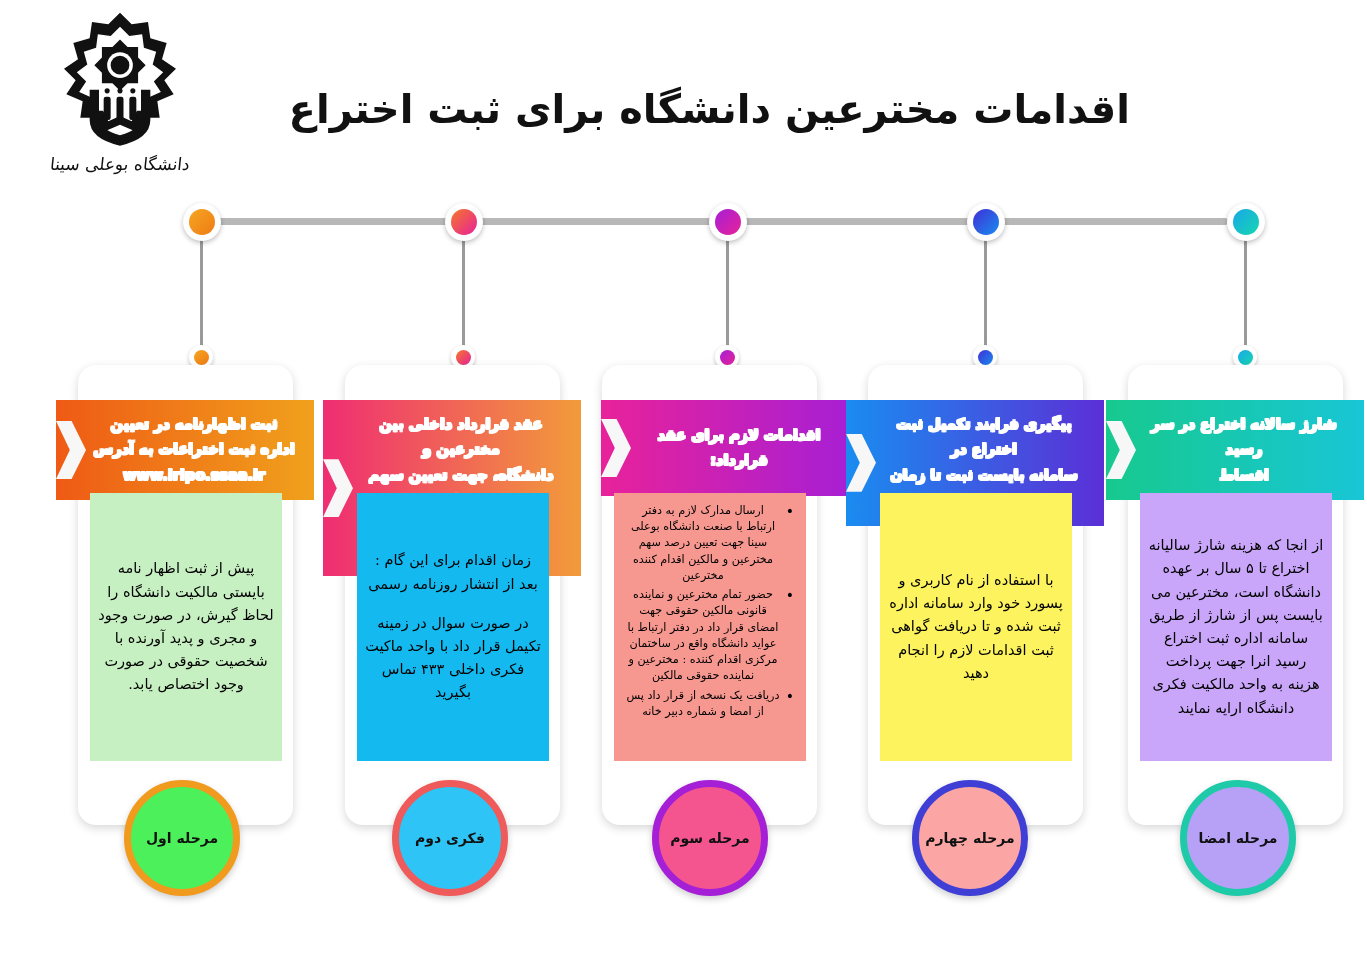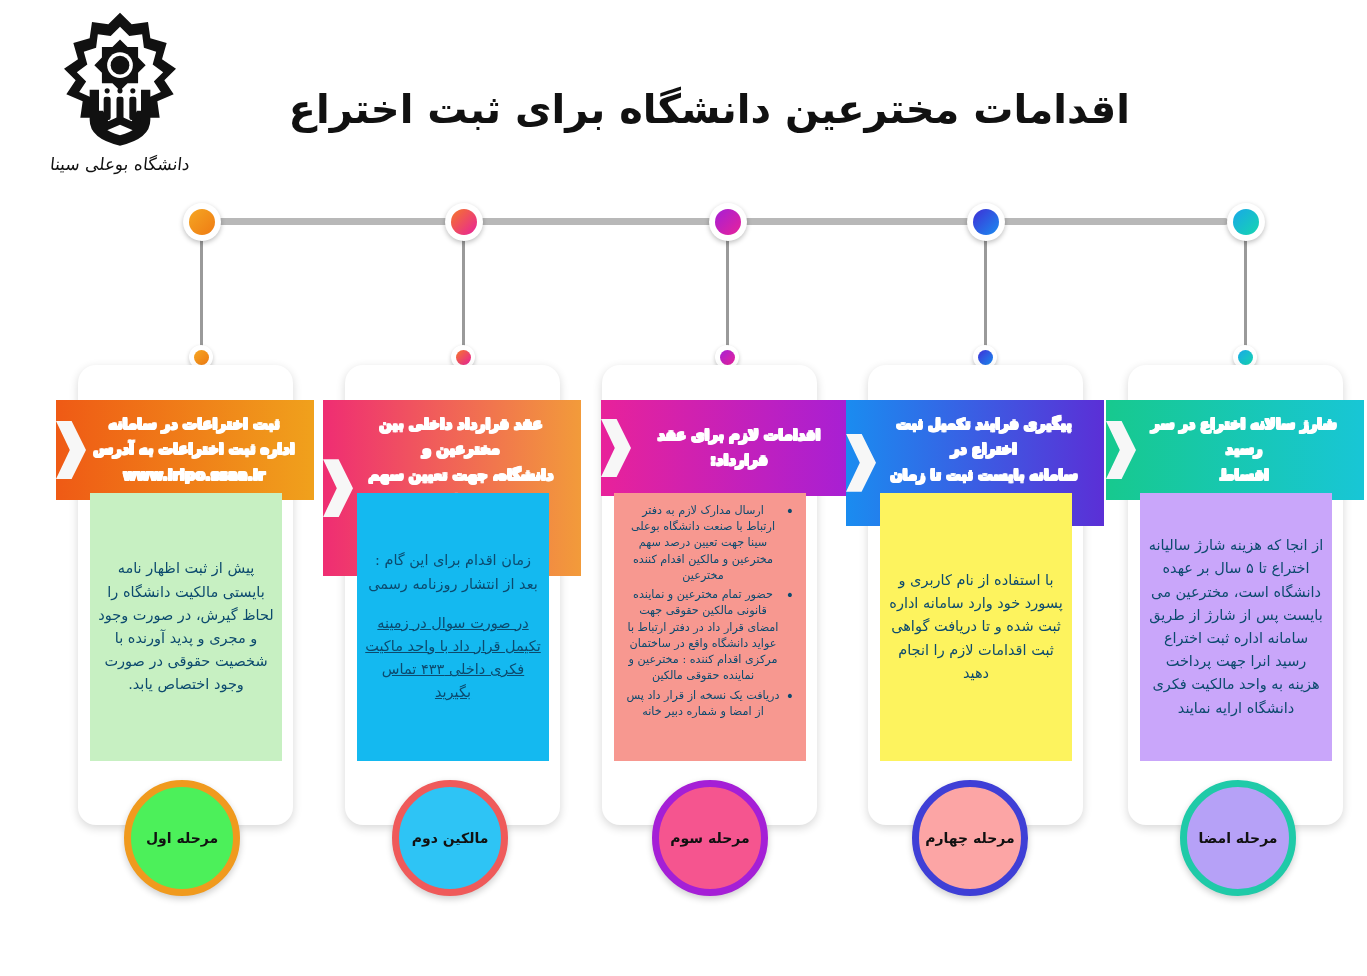--- a/index.html
+++ b/index.html
@@ -71,26 +71,26 @@
     background:#f7f7f7;
     clip-path: polygon(0 0, 52% 0, 100% 50%, 52% 100%, 0 100%, 46% 50%);
   }
   .banner .ln { display:block; }
   .banner .url { font-family:"DejaVu Sans","Liberation Sans",sans-serif; direction:ltr; }
 
   .body-box {
     position:absolute; left:12px; top:128px; width:192px; height:268px;
     padding:10px 8px; overflow:hidden;
     direction:rtl; text-align:center;
-    color:#0c4a6e; font-size:14.5px; line-height:1.6;
+    color:#000000; font-size:14.5px; line-height:1.6;
     font-family:"DejaVu Sans","Liberation Sans",sans-serif;
   }
   .body-box.center-v { display:flex; flex-direction:column; justify-content:center; }
   .body-box p { margin:0; }
-  .body-box p + p { margin-top:16px;text-decoration:underline; }
+  .body-box p + p { margin-top:16px; }
 
   .bullets { direction:rtl; text-align:center; list-style:none; font-size:11.2px; line-height:1.45; padding:0 4px; }
   .bullets li { position:relative; padding-right:14px; margin-bottom:3px; text-align:center; }
   .bullets li::before {
     content:"•"; position:absolute; right:0; top:-1px; font-size:14px; line-height:1.3;
   }
 
   
   .step-circle {
     position:absolute; top:780px; width:116px; height:116px; border-radius:50%;
@@ -169,21 +169,21 @@
       </div>
       <div class="node-small" style="left: 1233px; top: 345px;">
         <i style="background: linear-gradient(135deg, rgb(24, 168, 232), rgb(22, 214, 176));"></i>
       </div>
     </div>
 
   <div id="cards-layer">
       <div class="card" style="left: 78px;">
         <div class="banner" style="background: linear-gradient(90deg, rgb(239, 90, 21), rgb(240, 161, 28));">
           <div class="arrow"></div>
-          <span class="ln">ثبت اختراعات در سامانه</span>
+          <span class="ln">ثبت اظهارنامه در تعیین</span>
           <span class="ln">اداره ثبت اختراعات به آدرس</span>
           <span class="ln url">www.iripo.ssaa.ir</span>
         </div>
         <div class="body-box center-v" style="background: rgb(199, 240, 194);">
           <p>پیش از ثبت اظهار نامه بایستی مالکیت دانشگاه را لحاظ گیرش، در صورت وجود و مجری و پدید آورنده با شخصیت حقوقی در صورت وجود اختصاص یابد.</p>
         </div>
       </div>
       <div class="step-circle" style="left: 124px; background: rgb(76, 240, 90); border: 7px solid rgb(240, 154, 30);">
         <span>مرحله اول</span>
       </div>
@@ -193,21 +193,21 @@
           <span class="ln">عقد قرارداد داخلی بین مخترعین و</span>
           <span class="ln">دانشگاه، جهت تعیین سهم هر یک،</span>
           <span class="ln">از عواید ناشی از تجاری سازی اختراع</span>
         </div>
         <div class="body-box center-v" style="background: rgb(20, 185, 240);">
           <p>زمان اقدام برای این گام : بعد از انتشار روزنامه رسمی</p>
           <p>در صورت سوال در زمینه تکیمل قرار داد با واحد ماکیت فکری داخلی ۴۳۳ تماس بگیرید</p>
         </div>
       </div>
       <div class="step-circle" style="left: 392px; background: rgb(46, 196, 245); border: 7px solid rgb(239, 90, 90);">
-        <span>مالکین دوم</span>
+        <span>فکری دوم</span>
       </div>
       <div class="card" style="left: 602px;">
         <div class="banner" style="background: linear-gradient(90deg, rgb(232, 34, 154), rgb(165, 31, 214)); margin-left: 21px;">
           <div class="arrow"></div>
           <span class="ln">اقدامات لازم برای عقد قرارداد:</span>
         </div>
         <div class="body-box" style="background: rgb(247, 152, 144);">
           <ul class="bullets">
             <li>ارسال مدارک لازم به دفتر ارتباط با صنعت دانشگاه بوعلی سینا جهت تعیین درصد سهم مخترعین و مالکین اقدام کننده مخترعین</li>
             <li>حضور تمام مخترعین و نماینده قانونی مالکین حقوقی جهت امضای قرار داد در دفتر ارتباط با عواید دانشگاه واقع در ساختمان مرکزی اقدام کننده : مخترعین و نماینده حقوقی مالکین</li>

